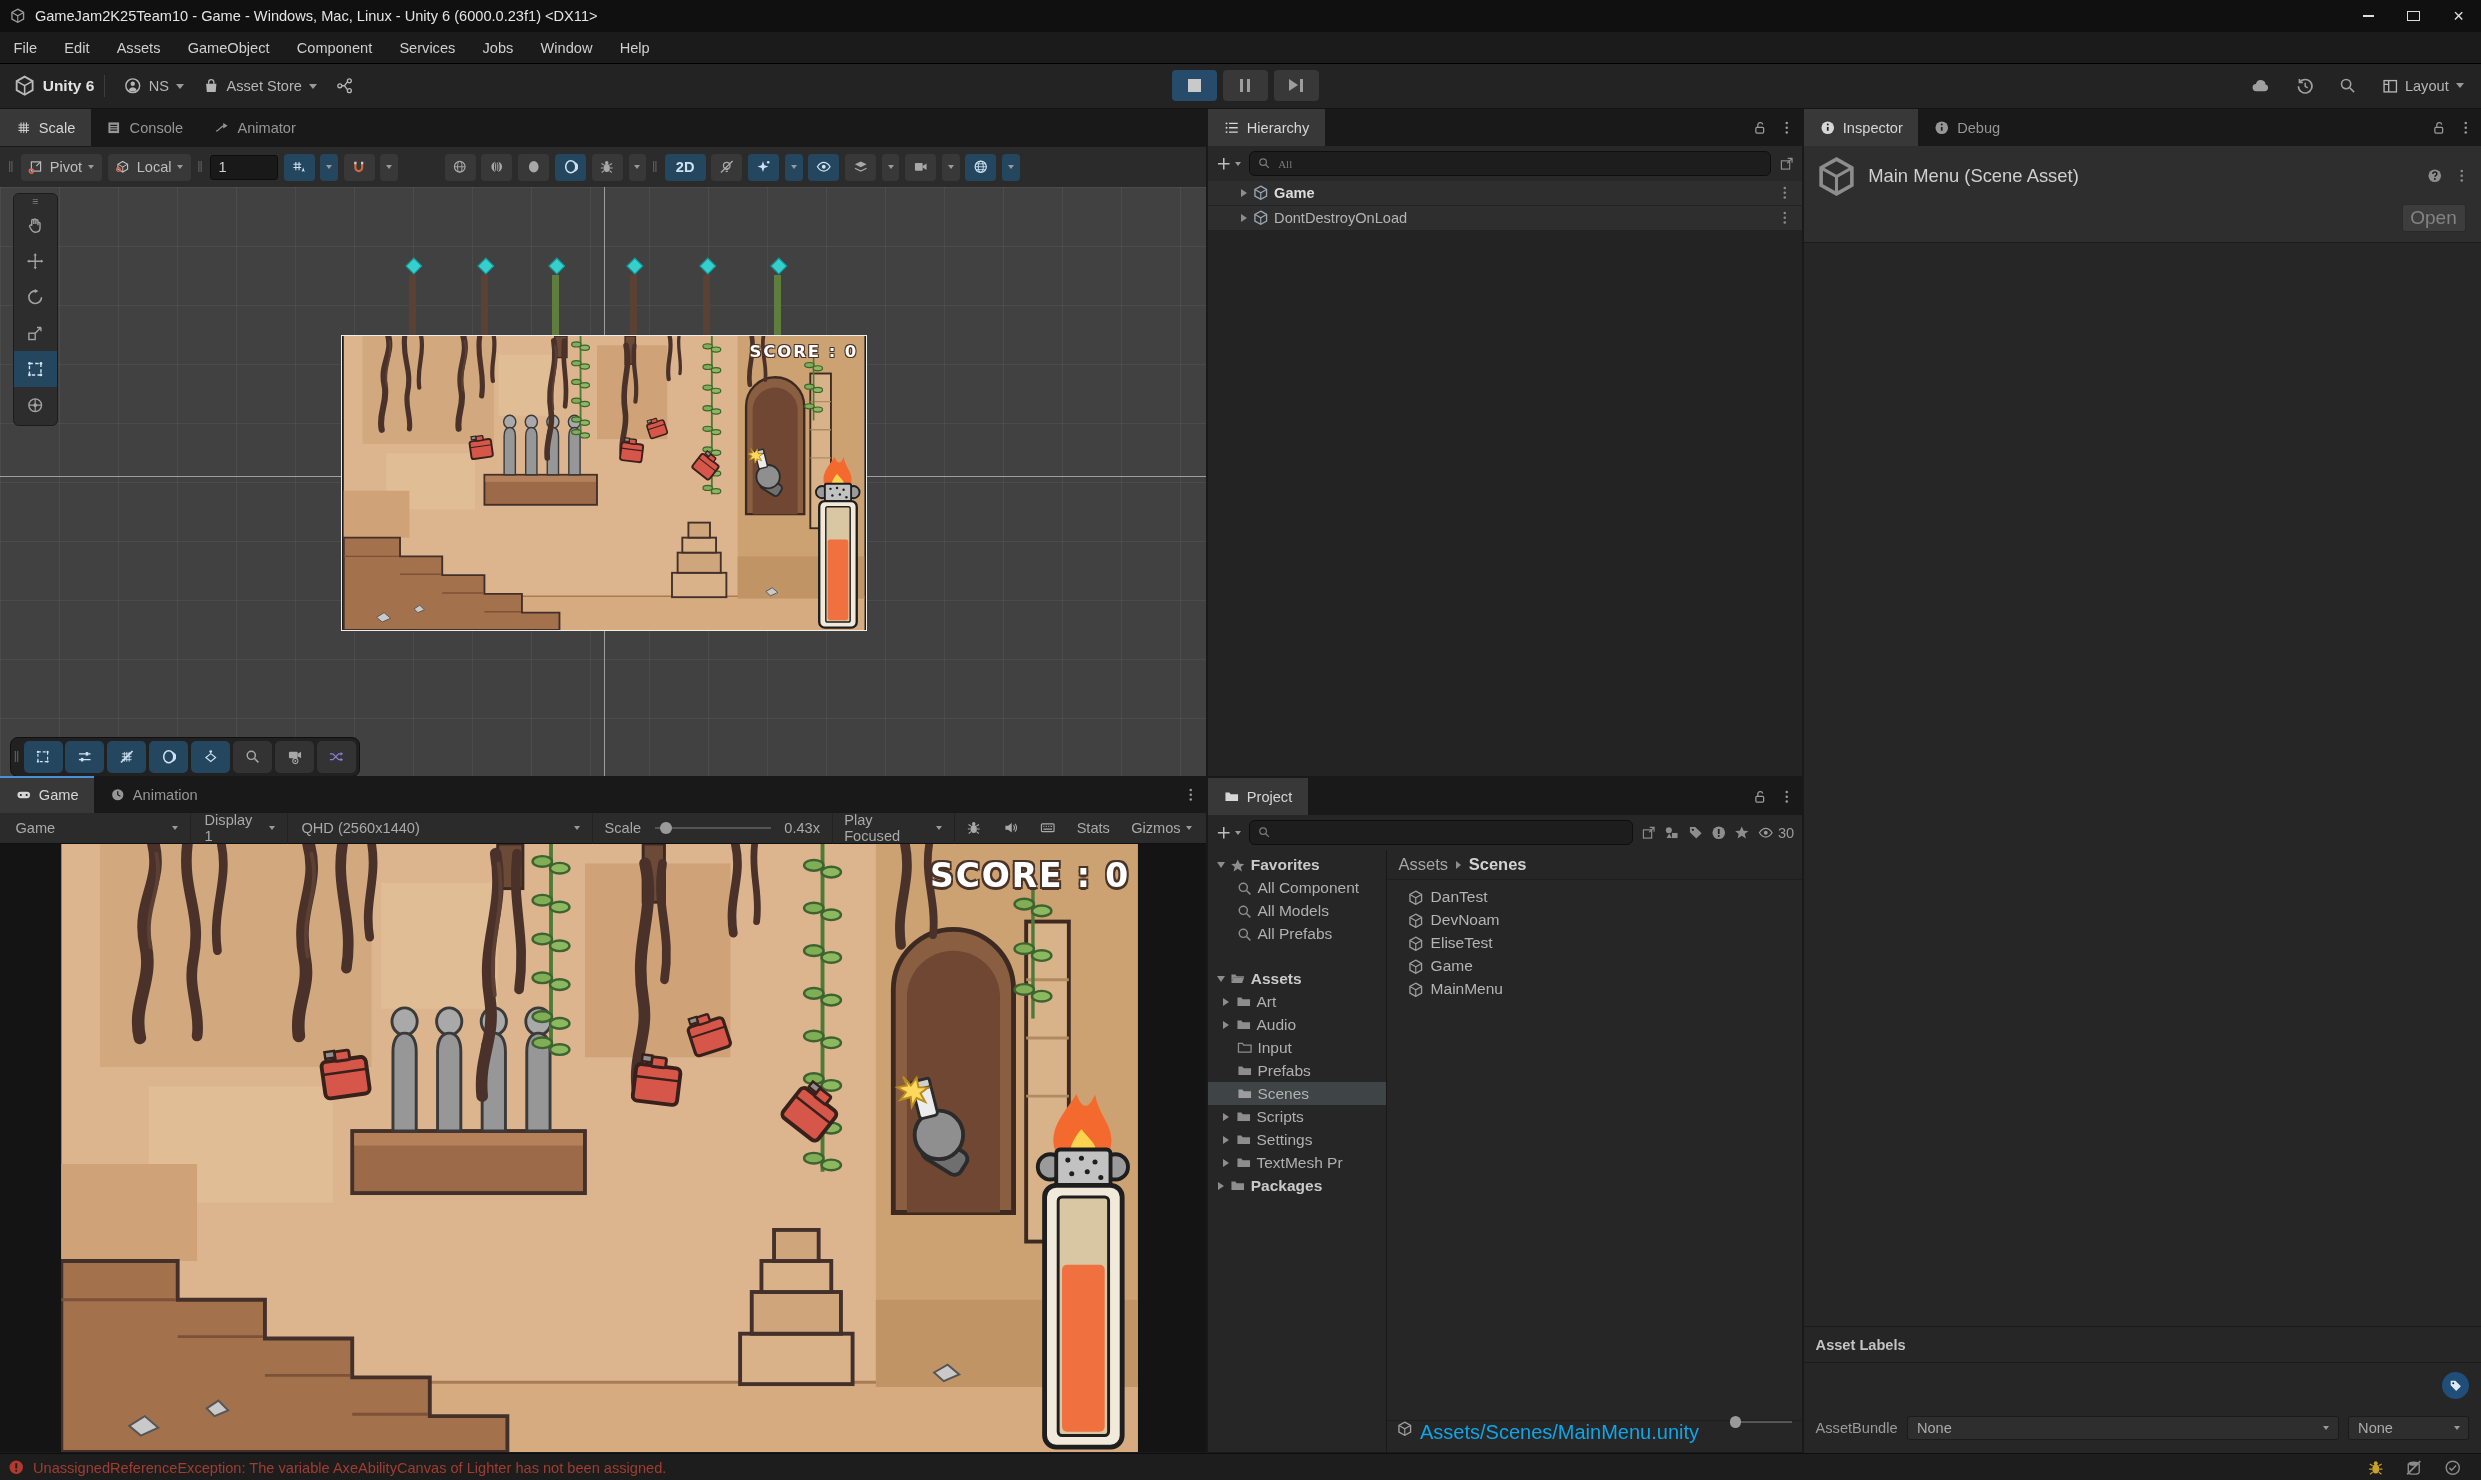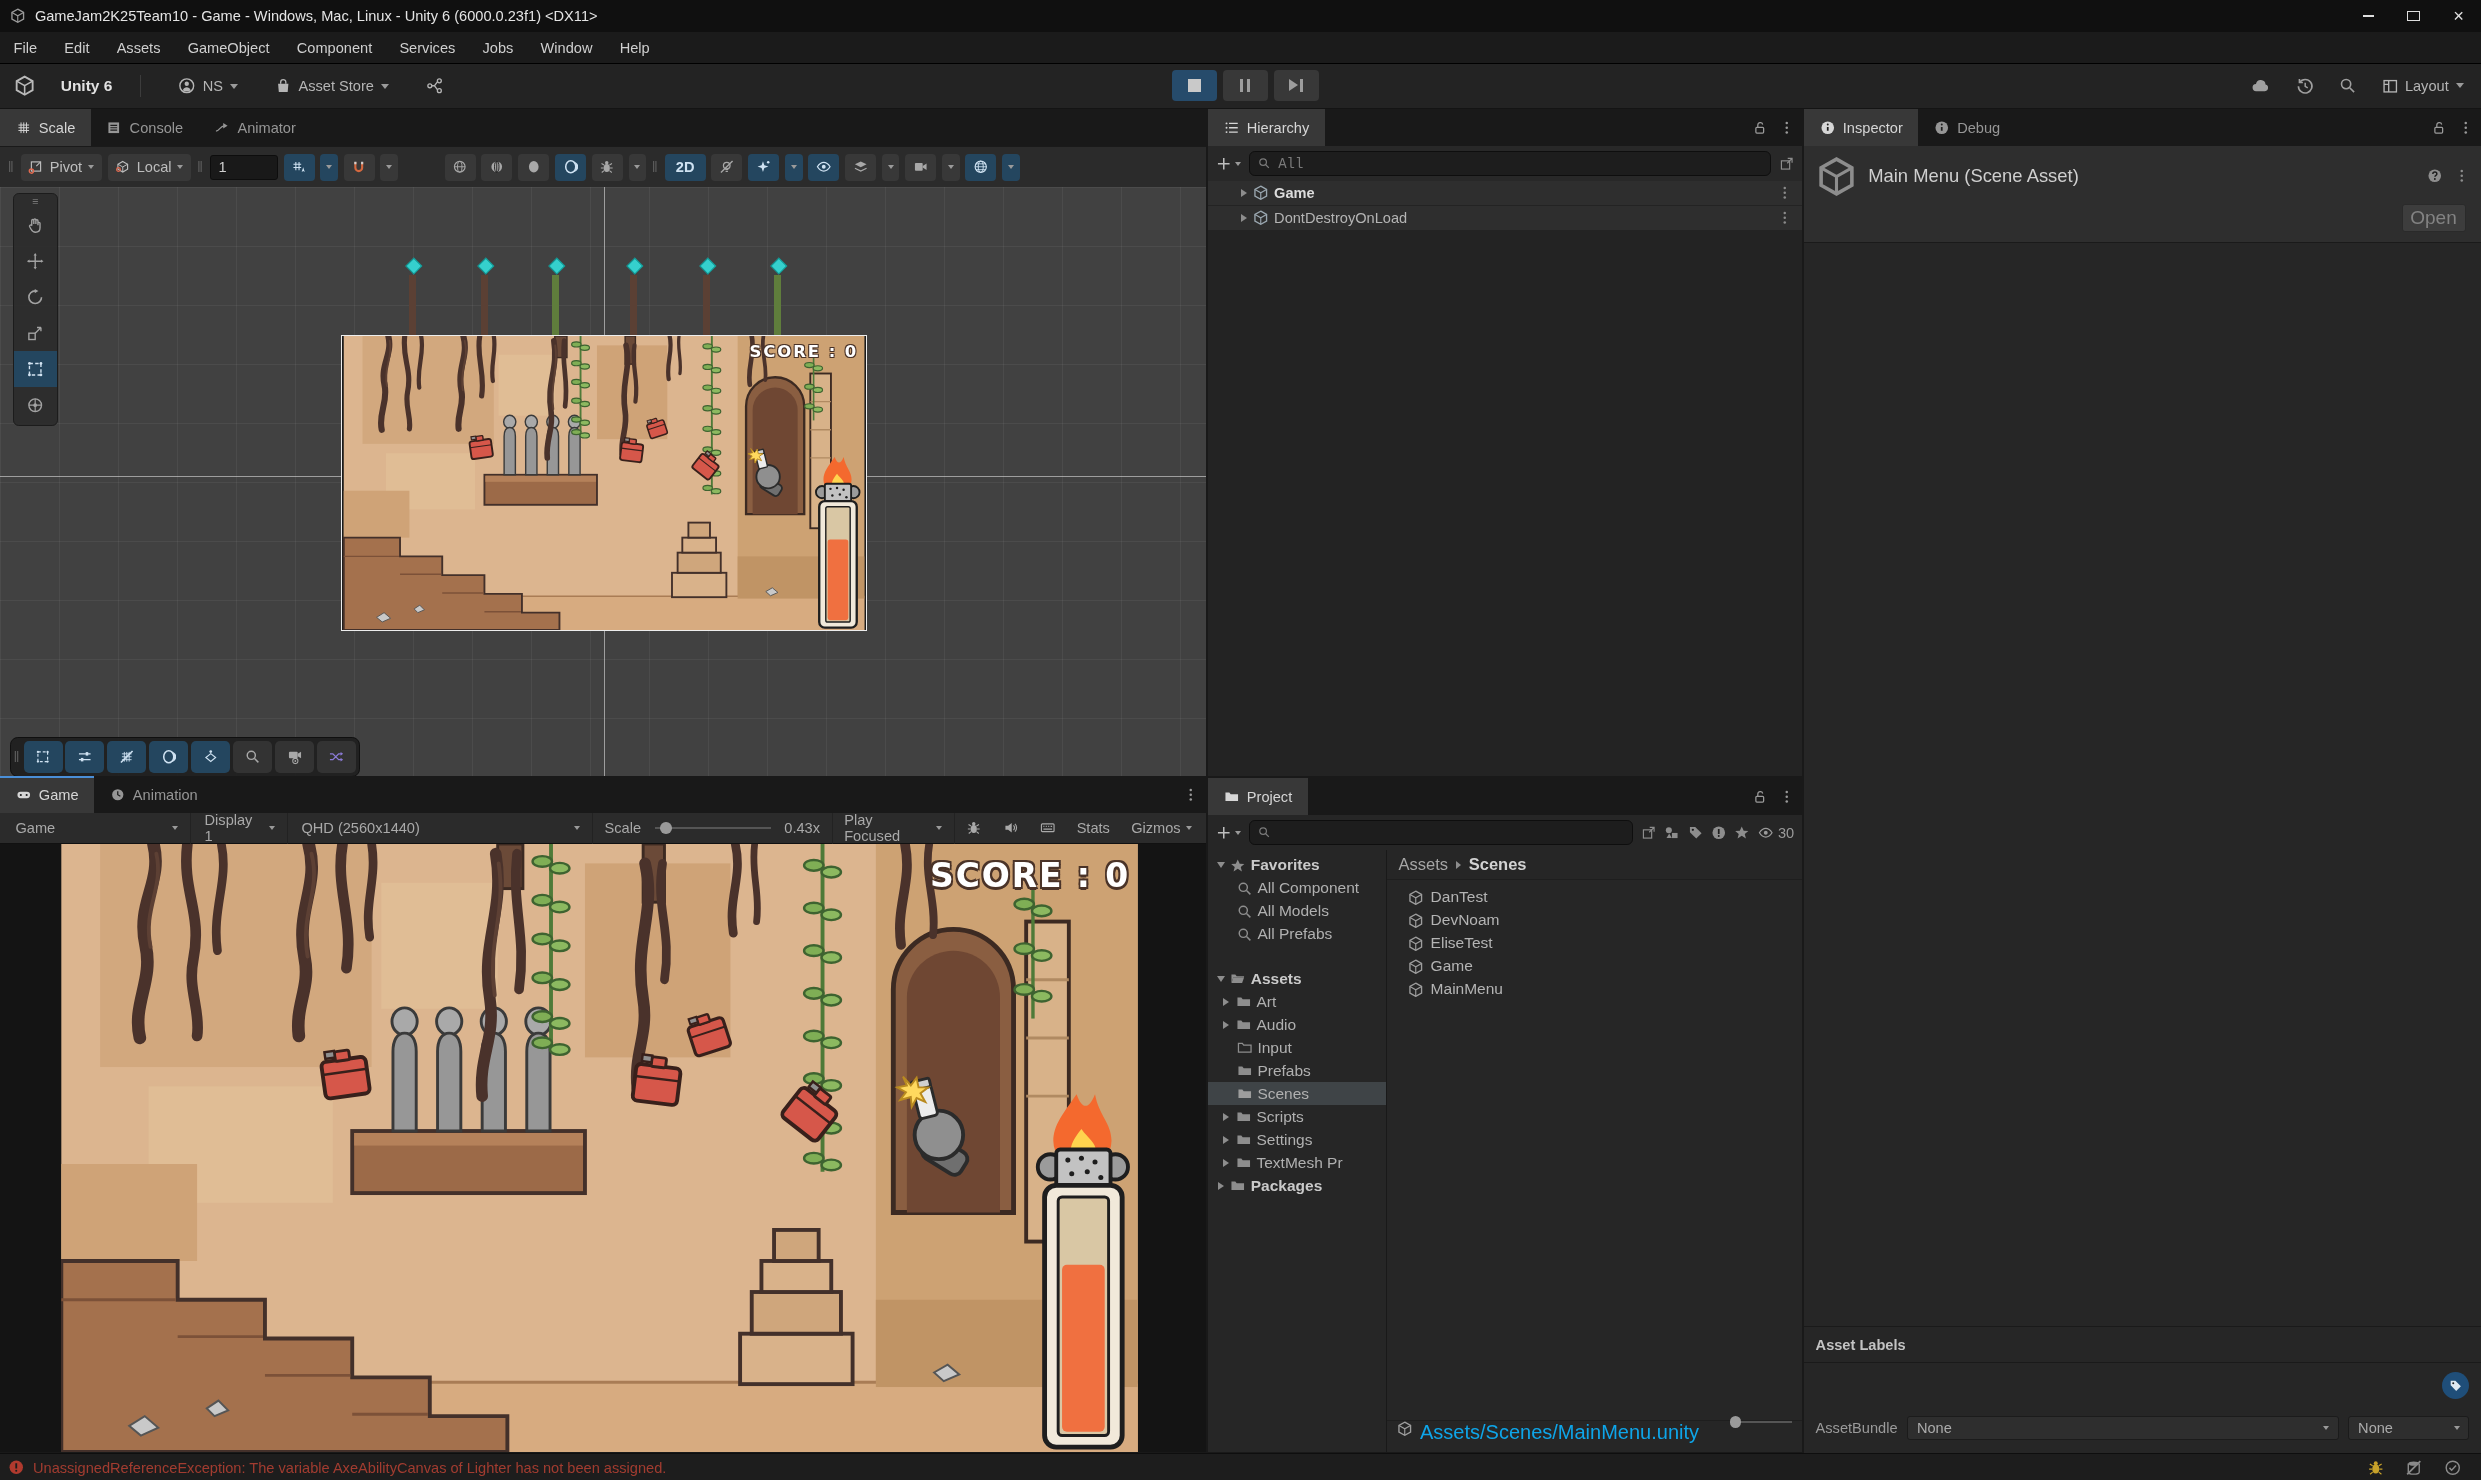--- a/index.html
+++ b/index.html
@@ -19,21 +19,21 @@
   #win-controls{margin-left:auto;display:flex;}
   .glyph-min{width:11.6px;height:1.9px;background:#dedede;}
   .glyph-max{width:10.7px;height:8.7px;border:1.5px solid #dedede;}
   .glyph-close{font-size:18.4px;line-height:1;}
 
   
   #menubar{left:0;top:32px;width:2481px;height:32px;background:#1b1b1b;display:flex;align-items:center;border-bottom:1px solid #000;box-sizing:border-box;}
   .menu-item{padding:0 13.6px;height:100%;display:flex;align-items:center;color:#cfcfcf;}
 
   
-  #toolbar{left:0;top:64px;width:2481px;height:45px;background:#232323;border-bottom:1px solid #141414;box-sizing:border-box;display:flex;align-items:center;gap:18px;}
+  #toolbar{left:0;top:64px;width:2481px;height:45px;background:#232323;border-bottom:1px solid #141414;box-sizing:border-box;display:flex;align-items:center;}
   #toolbar .brand{font-weight:bold;color:#e2e2e2;font-size:15.5px;margin-left:7.8px;}
   .tb-item{display:flex;align-items:center;gap:6.8px;color:#b5b5b5;margin:0 9.7px;}
   .caret{width:0;height:0;border-left:4.9px solid transparent;border-right:4.9px solid transparent;border-top:5.8px solid #9a9a9a;flex:none;}
   .caret.sm{border-left-width:3.9px;border-right-width:3.9px;border-top-width:4.9px;}
   #play-controls{position:absolute;left:1172px;top:5.8px;display:flex;gap:5.8px;}
   .pbtn{width:45px;height:31px;border-radius:3.9px;background:#383838;display:flex;align-items:center;justify-content:center;}
   .pbtn.active{background:#264b6b;}
   .glyph-stop{width:12.6px;height:12.6px;background:#c9c9c9;}
   .glyph-pause{width:3.9px;height:13.6px;border-left:3.9px solid #9d9d9d;border-right:3.9px solid #9d9d9d;}
   .glyph-step{display:flex;align-items:center;gap:1.9px;}
@@ -42,21 +42,21 @@
   #toolbar-right{margin-left:auto;display:flex;align-items:center;gap:25px;margin-right:17.5px;color:#9f9f9f;}
 
   
   .tabstrip{height:37px;background:#191919;display:flex;align-items:stretch;position:relative;}
   .tab{display:flex;align-items:center;gap:7.8px;padding:0 15.5px;color:#969696;position:relative;}
   .tab.active{background:#383838;color:#d6d6d6;}
   .tab.focus-top::before{content:"";position:absolute;left:0;top:0;right:0;height:1.9px;background:#4a8fd8;}
   .strip-right{position:absolute;right:7.8px;top:0;height:37px;display:flex;align-items:center;gap:11.6px;color:#9a9a9a;}
   .panel-toolbar{height:35px;display:flex;align-items:center;padding:0 7.8px;gap:7.8px;box-sizing:border-box;}
   .searchbox{flex:1;height:25px;background:#1d1d1d;border:1px solid #0e0e0e;border-radius:5.8px;display:flex;align-items:center;gap:5.8px;padding:0 7.8px;box-sizing:border-box;}
-  .searchbox input{flex:1;background:transparent;border:none;outline:none;color:#cfcfcf;font-family:Liberation Mono, monospace;font-size:14px;}
+  .searchbox input{flex:1;background:transparent;border:none;outline:none;color:#cfcfcf;font-family:Liberation Serif, serif;font-size:11px;}
   .searchbox input::placeholder{color:#7a7a7a;}
 
   
   #scene-panel{left:0;top:109px;width:1206px;height:668px;background:#282828;}
   #scene-toolbar{height:41px;background:#2b2b2b;border-top:1px solid #1a1a1a;display:flex;align-items:center;gap:5.8px;padding:0 7.8px;box-sizing:border-box;}
   .stb-btn{height:27px;background:#383838;border-radius:3.9px;display:flex;align-items:center;gap:5.8px;padding:0 7.8px;color:#bdbdbd;}
   .stb-ico{width:31px;height:27px;background:#383838;border-radius:3.9px;display:flex;align-items:center;justify-content:center;color:#a8a8a8;}
   .stb-car{width:17.5px;height:27px;background:#383838;border-radius:3.9px;display:flex;align-items:center;justify-content:center;}
   .on{background:#24465f !important;color:#cfe2f2 !important;}
   .grip{color:#5c5c5c;font-size:14.6px;letter-spacing:1px;}

